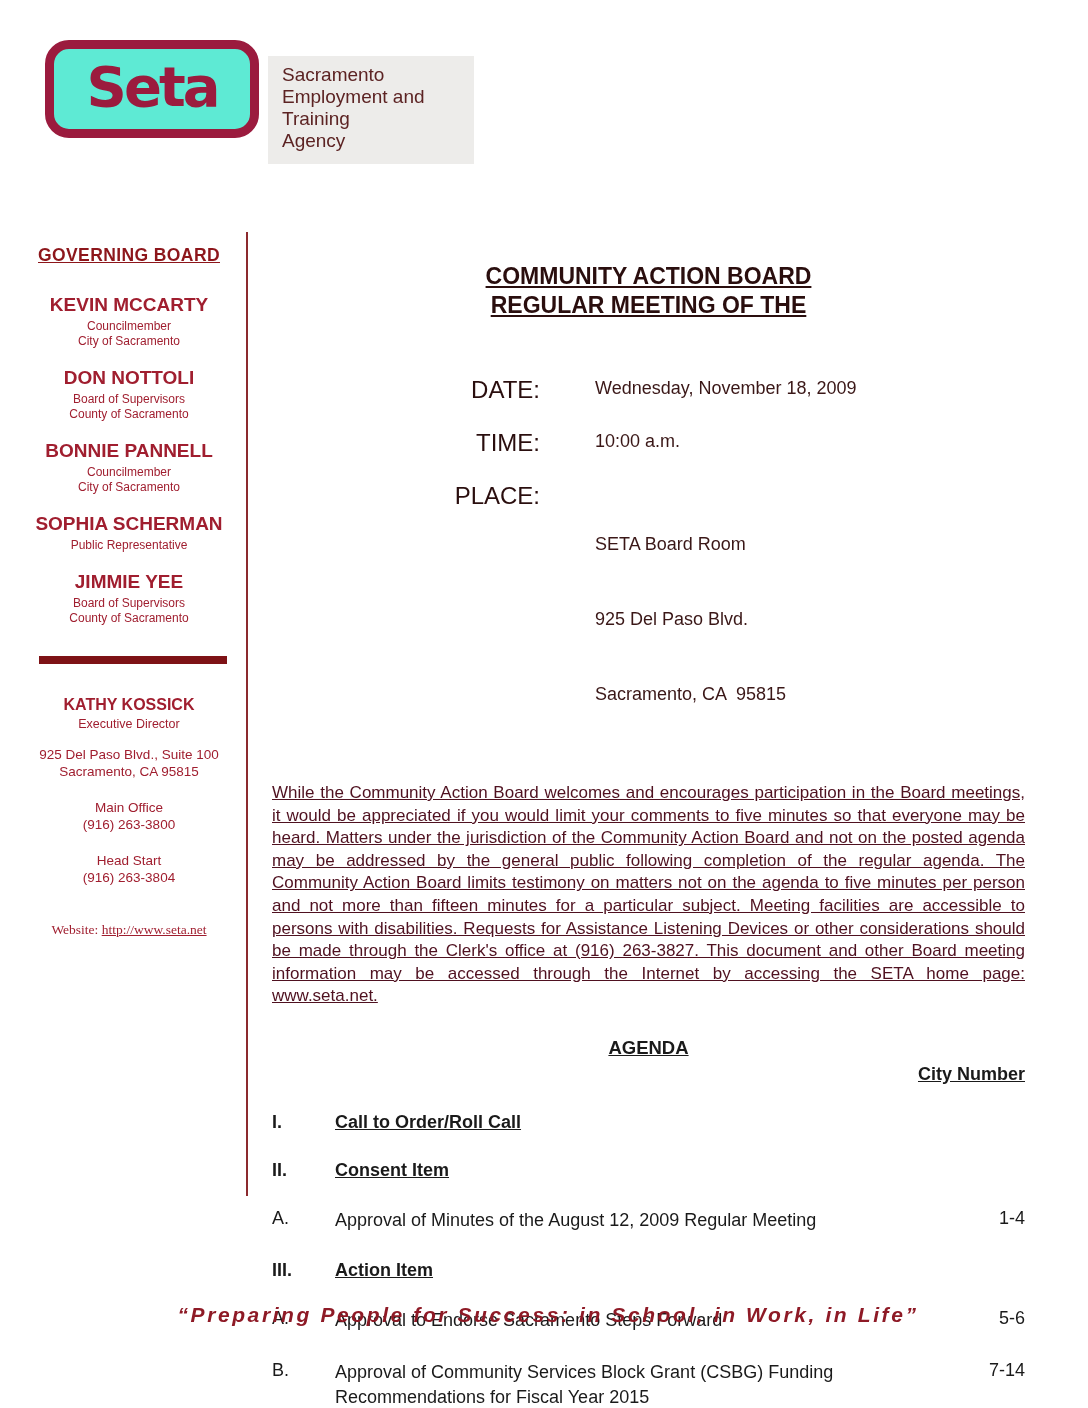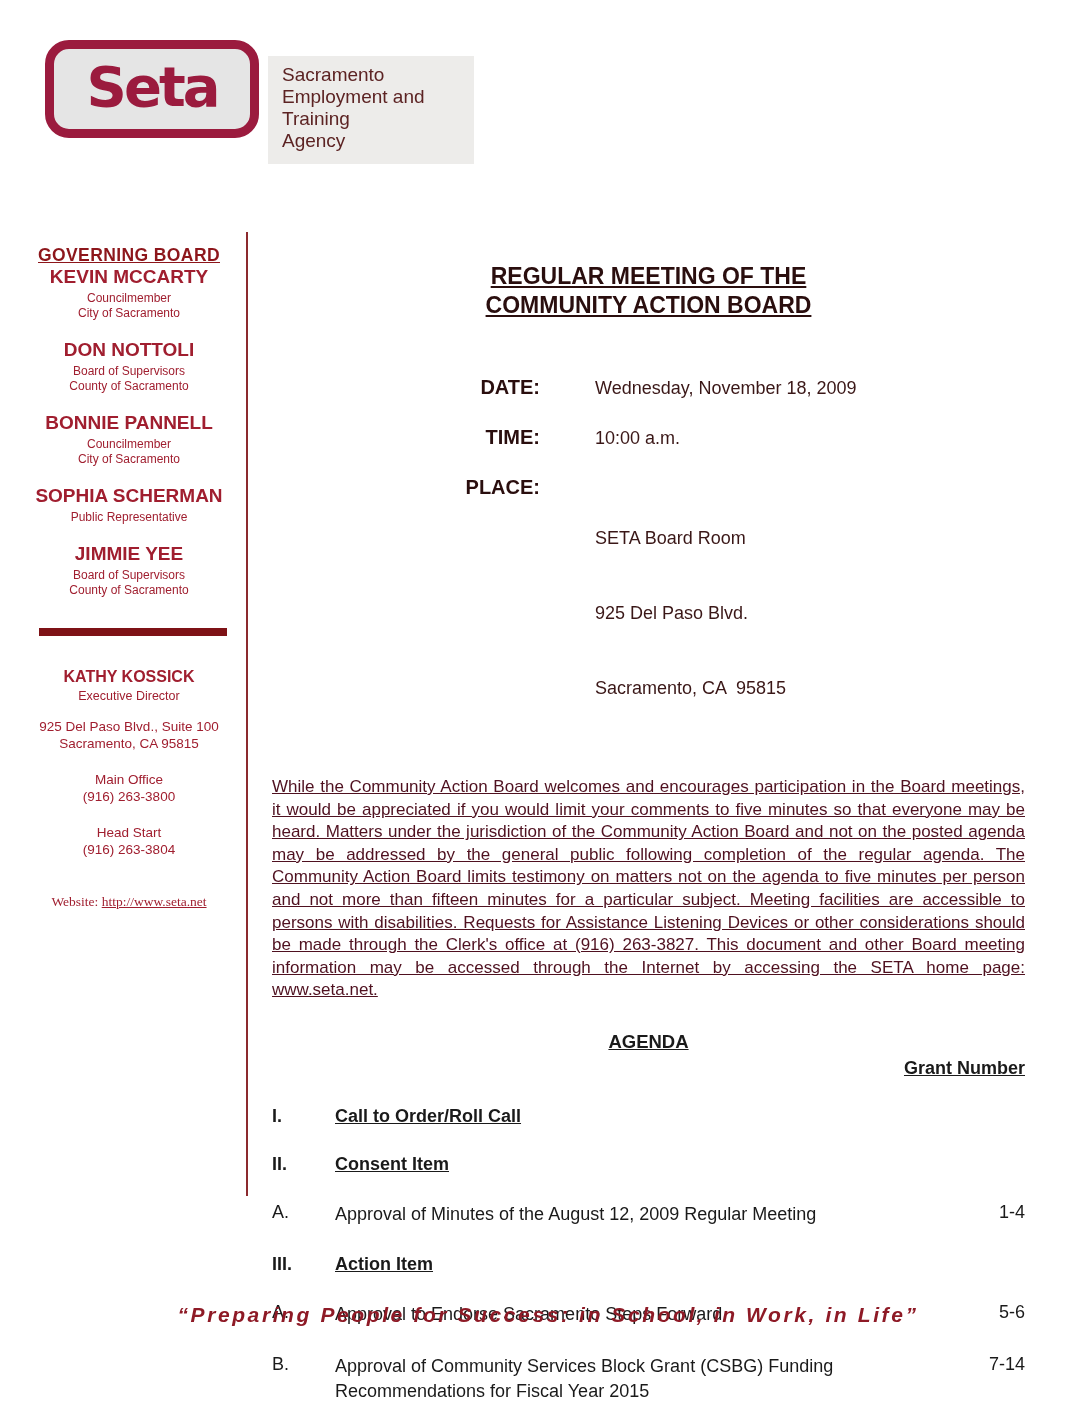--- a/index.html
+++ b/index.html
@@ -3,32 +3,32 @@
 <meta charset="utf-8">
 <title>Document</title>
 <style>
   html,body{margin:0;padding:0;background:#ffffff;}
   body{width:1088px;height:1408px;position:relative;overflow:hidden;
        font-family:"Liberation Sans", sans-serif;}
 
   
   .logo-box{position:absolute;left:45px;top:40px;width:196px;height:80px;
             border:9px solid var(--brand);border-radius:24px;
-            display:flex;align-items:center;justify-content:center;background:#e5e5e5;}
+            display:flex;align-items:center;justify-content:center;background:#5eead4;}
   .logo-text{font-family:"DejaVu Sans", sans-serif;font-weight:bold;font-size:56px;
              color:var(--brand);letter-spacing:-3px;transform:scaleY(.98);padding-bottom:6px;}
   .agency{position:absolute;left:268px;top:56px;width:186px;min-height:92px;
           background:var(--agency_bg);padding:8px 6px 8px 14px;}
   .agency-line{font-size:19px;line-height:22px;color:var(--agency_text);}
 
   
   .sidebar{position:absolute;left:25px;top:245px;width:208px;text-align:center;
            color:var(--sidebar_text);}
   .sb-title{font-size:17.5px;font-weight:bold;text-decoration:underline;
-            color:var(--sidebar_heading);letter-spacing:.4px;}
+            color:var(--sidebar_heading);letter-spacing:.4px;margin-bottom:28px;}
   .member{margin-bottom:18px;}
   .member-name{font-size:19px;font-weight:bold;margin-bottom:3px;}
   .member-line{font-size:12px;line-height:15px;}
   .sb-bar{height:8px;background:var(--bar);margin:30px 6px 0 14px;}
   .director{margin-top:32px;}
   .dir-name{font-size:16px;font-weight:bold;margin-bottom:3px;}
   .dir-title{font-size:12.5px;}
   .sb-address{margin-top:15px;font-size:13.5px;line-height:17px;}
   .sb-contact{margin-top:19px;font-size:13.5px;line-height:17px;}
   .sb-website{margin-top:36px;font-family:"Liberation Serif", serif;font-size:13.5px;}
@@ -36,21 +36,21 @@
 
   .divider-v{position:absolute;left:246px;top:232px;width:2px;height:964px;
              background:var(--line);}
 
   
   .main{position:absolute;left:272px;top:262px;width:753px;}
   .doc-title-line{text-align:center;font-size:23px;font-weight:bold;line-height:29px;
                   text-decoration:underline;color:var(--title_ink);}
   .details{margin-top:56px;}
   .detail-row{display:flex;margin-bottom:25px;}
-  .detail-label{width:268px;text-align:right;font-weight:bold;font-size:20px;
+  .detail-label{width:268px;text-align:right;font-weight:normal;font-size:24px;
                 color:var(--title_ink);}
   .detail-value{margin-left:55px;font-size:18px;line-height:25px;
                 color:var(--value_ink);white-space:pre-wrap;}
   .notice{margin-top:25px;font-size:17px;line-height:22.6px;text-align:justify;
           text-decoration:underline;color:var(--notice_ink);}
   .agenda-head{text-align:center;font-size:18.5px;font-weight:bold;
                text-decoration:underline;color:var(--ink);margin-top:29px;}
   .page-number-head{text-align:right;font-size:18px;font-weight:bold;
                     text-decoration:underline;color:var(--ink);margin-top:5px;}
   .agenda{margin-top:18px;color:var(--ink);}
@@ -131,22 +131,22 @@
 
   <div class="sb-website">
     <span>Website:</span>
     <a href="#">http://www.seta.net</a>
   </div>
 </div>
 
 <div class="divider-v"></div>
 
 <div class="main">
+  <div class="doc-title-line">COMMUNITY ACTION BOARD</div>
   <div class="doc-title-line">REGULAR MEETING OF THE</div>
-  <div class="doc-title-line">COMMUNITY ACTION BOARD</div>
 
   <div class="details">
     <div class="detail-row">
       <div class="detail-label">DATE:</div>
       <div class="detail-value">Wednesday, November 18, 2009</div>
     </div>
     <div class="detail-row">
       <div class="detail-label">TIME:</div>
       <div class="detail-value">10:00 a.m.</div>
     </div>
@@ -156,21 +156,21 @@
         <div>SETA Board Room</div>
         <div>925 Del Paso Blvd.</div>
         <div>Sacramento, CA  95815</div>
       </div>
     </div>
   </div>
 
   <div class="notice">While the Community Action Board welcomes and encourages participation in the Board meetings, it would be appreciated if you would limit your comments to five minutes so that everyone may be heard.  Matters under the jurisdiction of the Community Action Board and not on the posted agenda may be addressed by the general public following completion of the regular agenda.  The Community Action Board limits testimony on matters not on the agenda to five minutes per person and not more than fifteen minutes for a particular subject.  Meeting facilities are accessible to persons with disabilities.  Requests for Assistance Listening Devices or other considerations should be made through the Clerk's office at (916) 263-3827.  This document and other Board meeting information may be accessed through the Internet by accessing the SETA home page: www.seta.net.</div>
 
   <div class="agenda-head">AGENDA</div>
-  <div class="page-number-head">Grant Number</div>
+  <div class="page-number-head">City Number</div>
 
   <div class="agenda">
     <div class="a-row">
       <div class="a-num">I.</div>
       <div class="a-heading">Call to Order/Roll Call</div>
     </div>
     <div class="a-row">
       <div class="a-num">II.</div>
       <div class="a-heading">Consent Item</div>
     </div>

